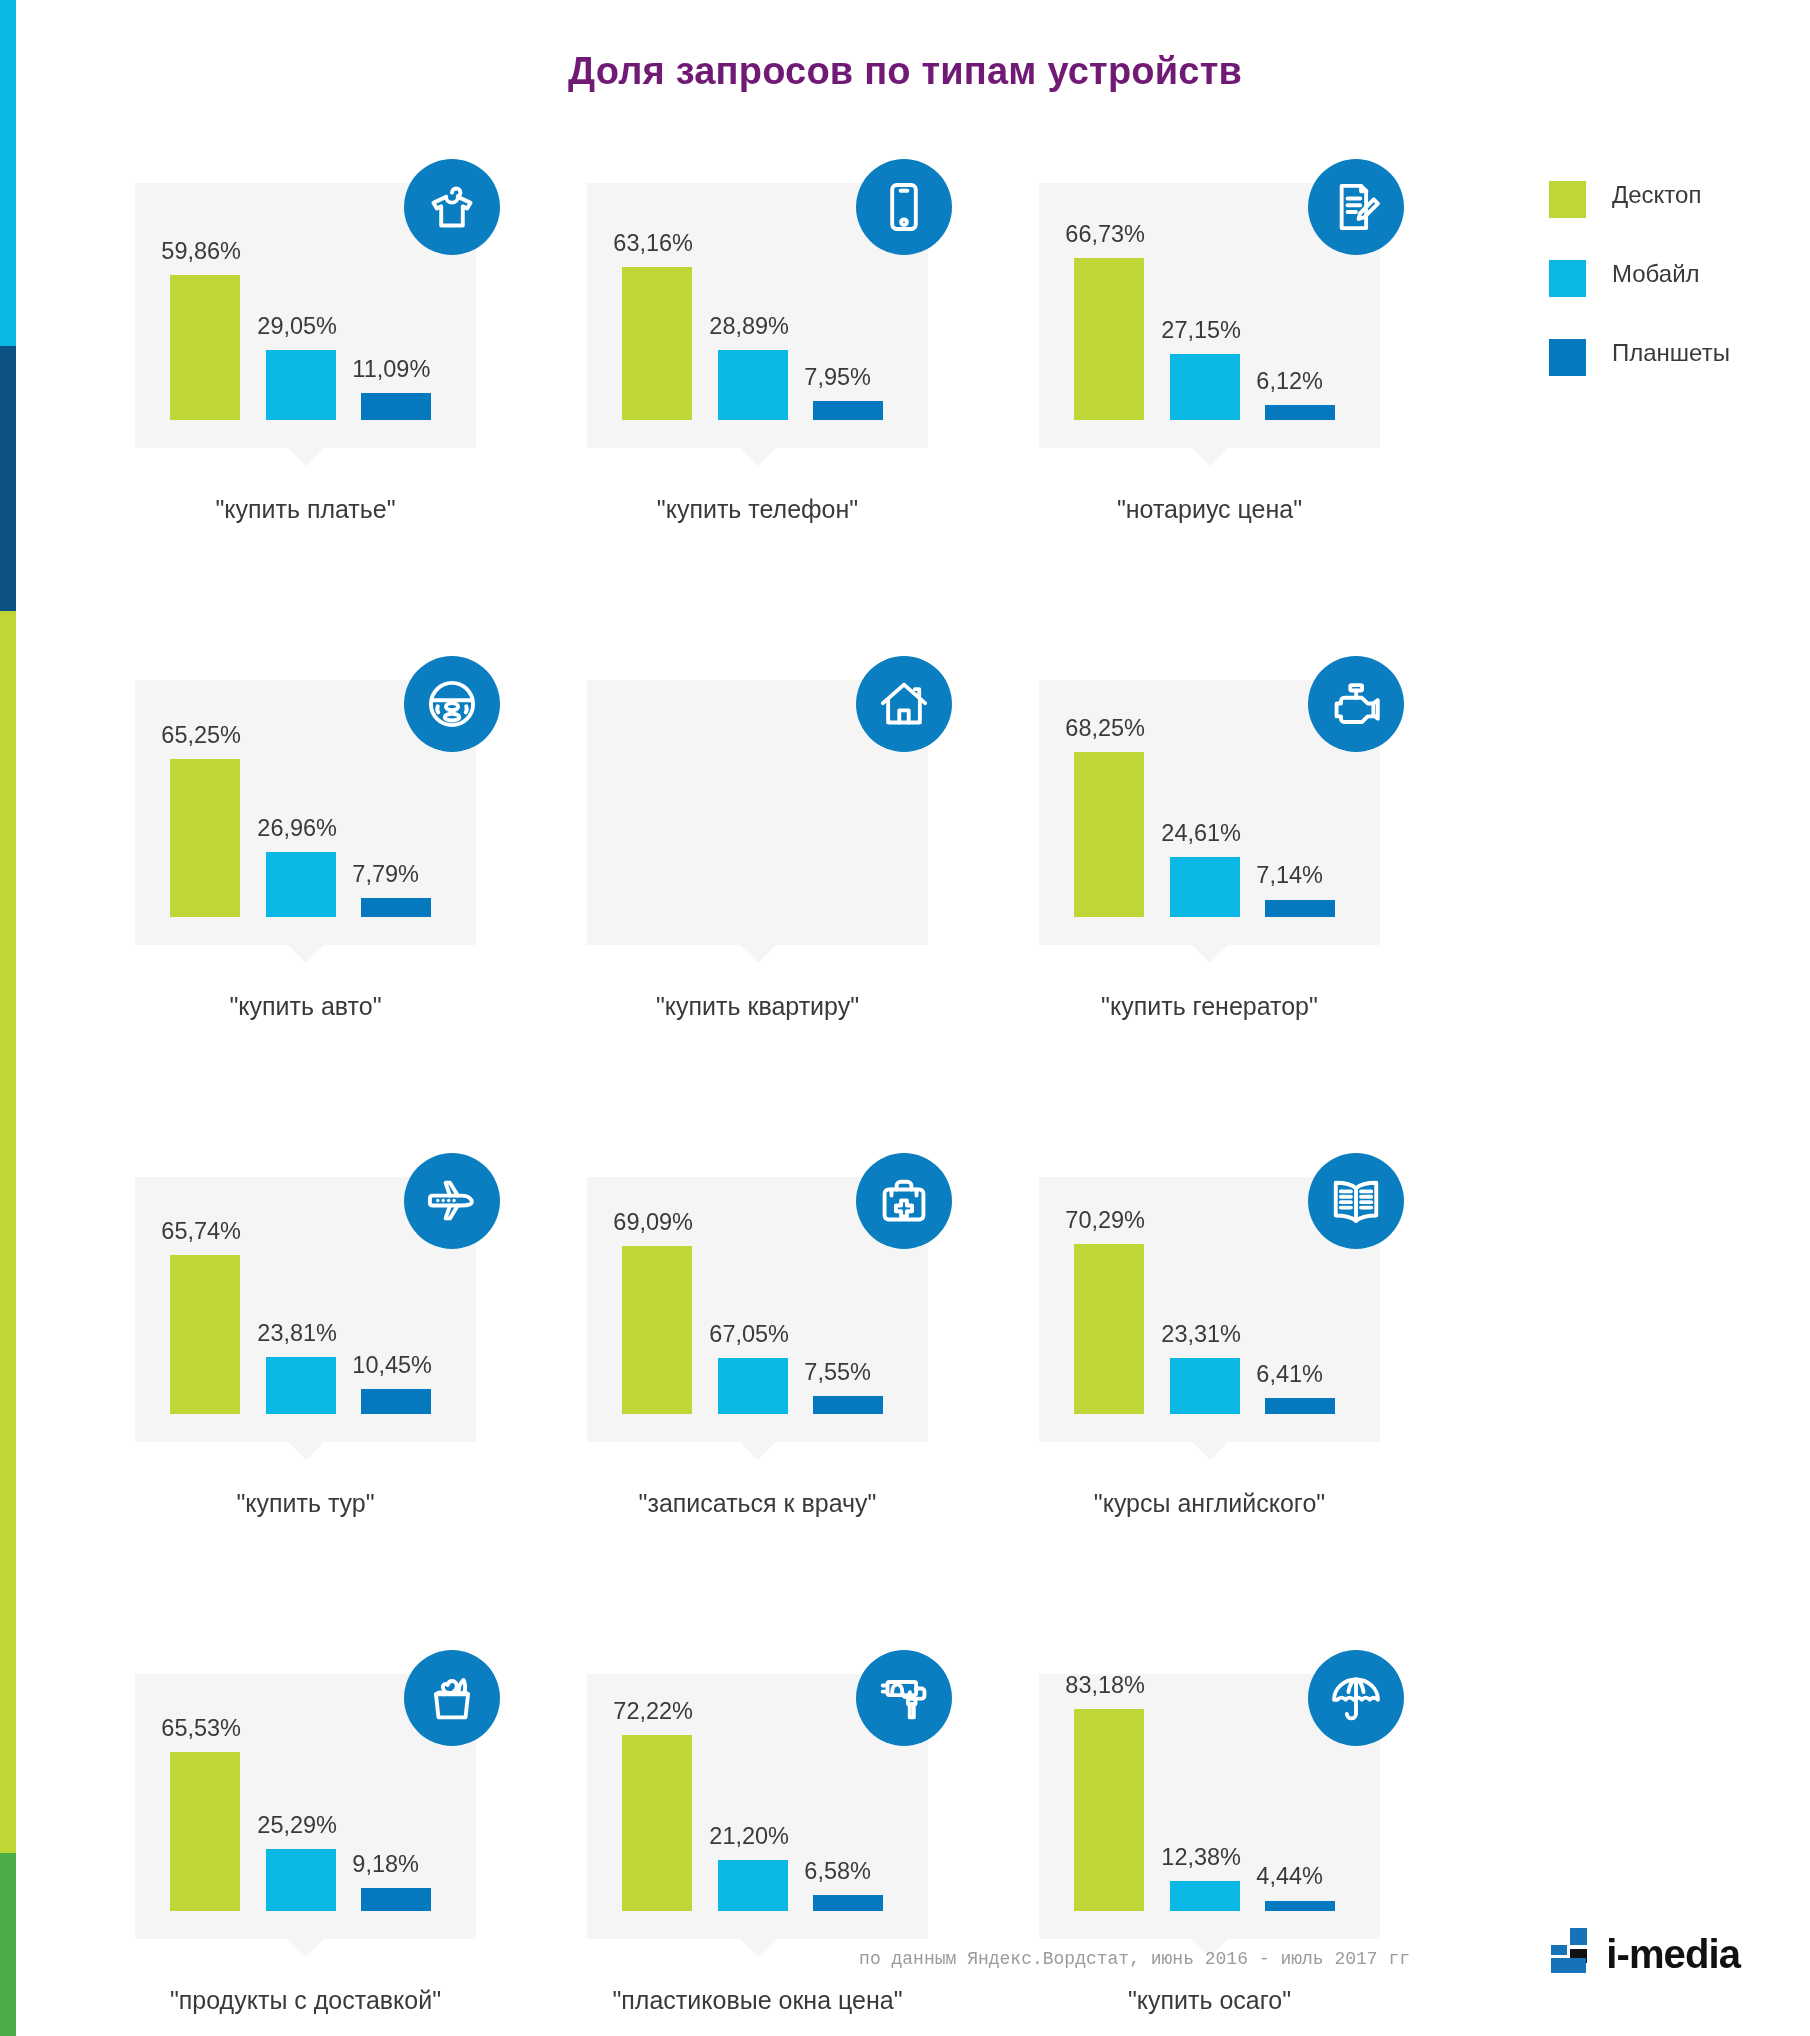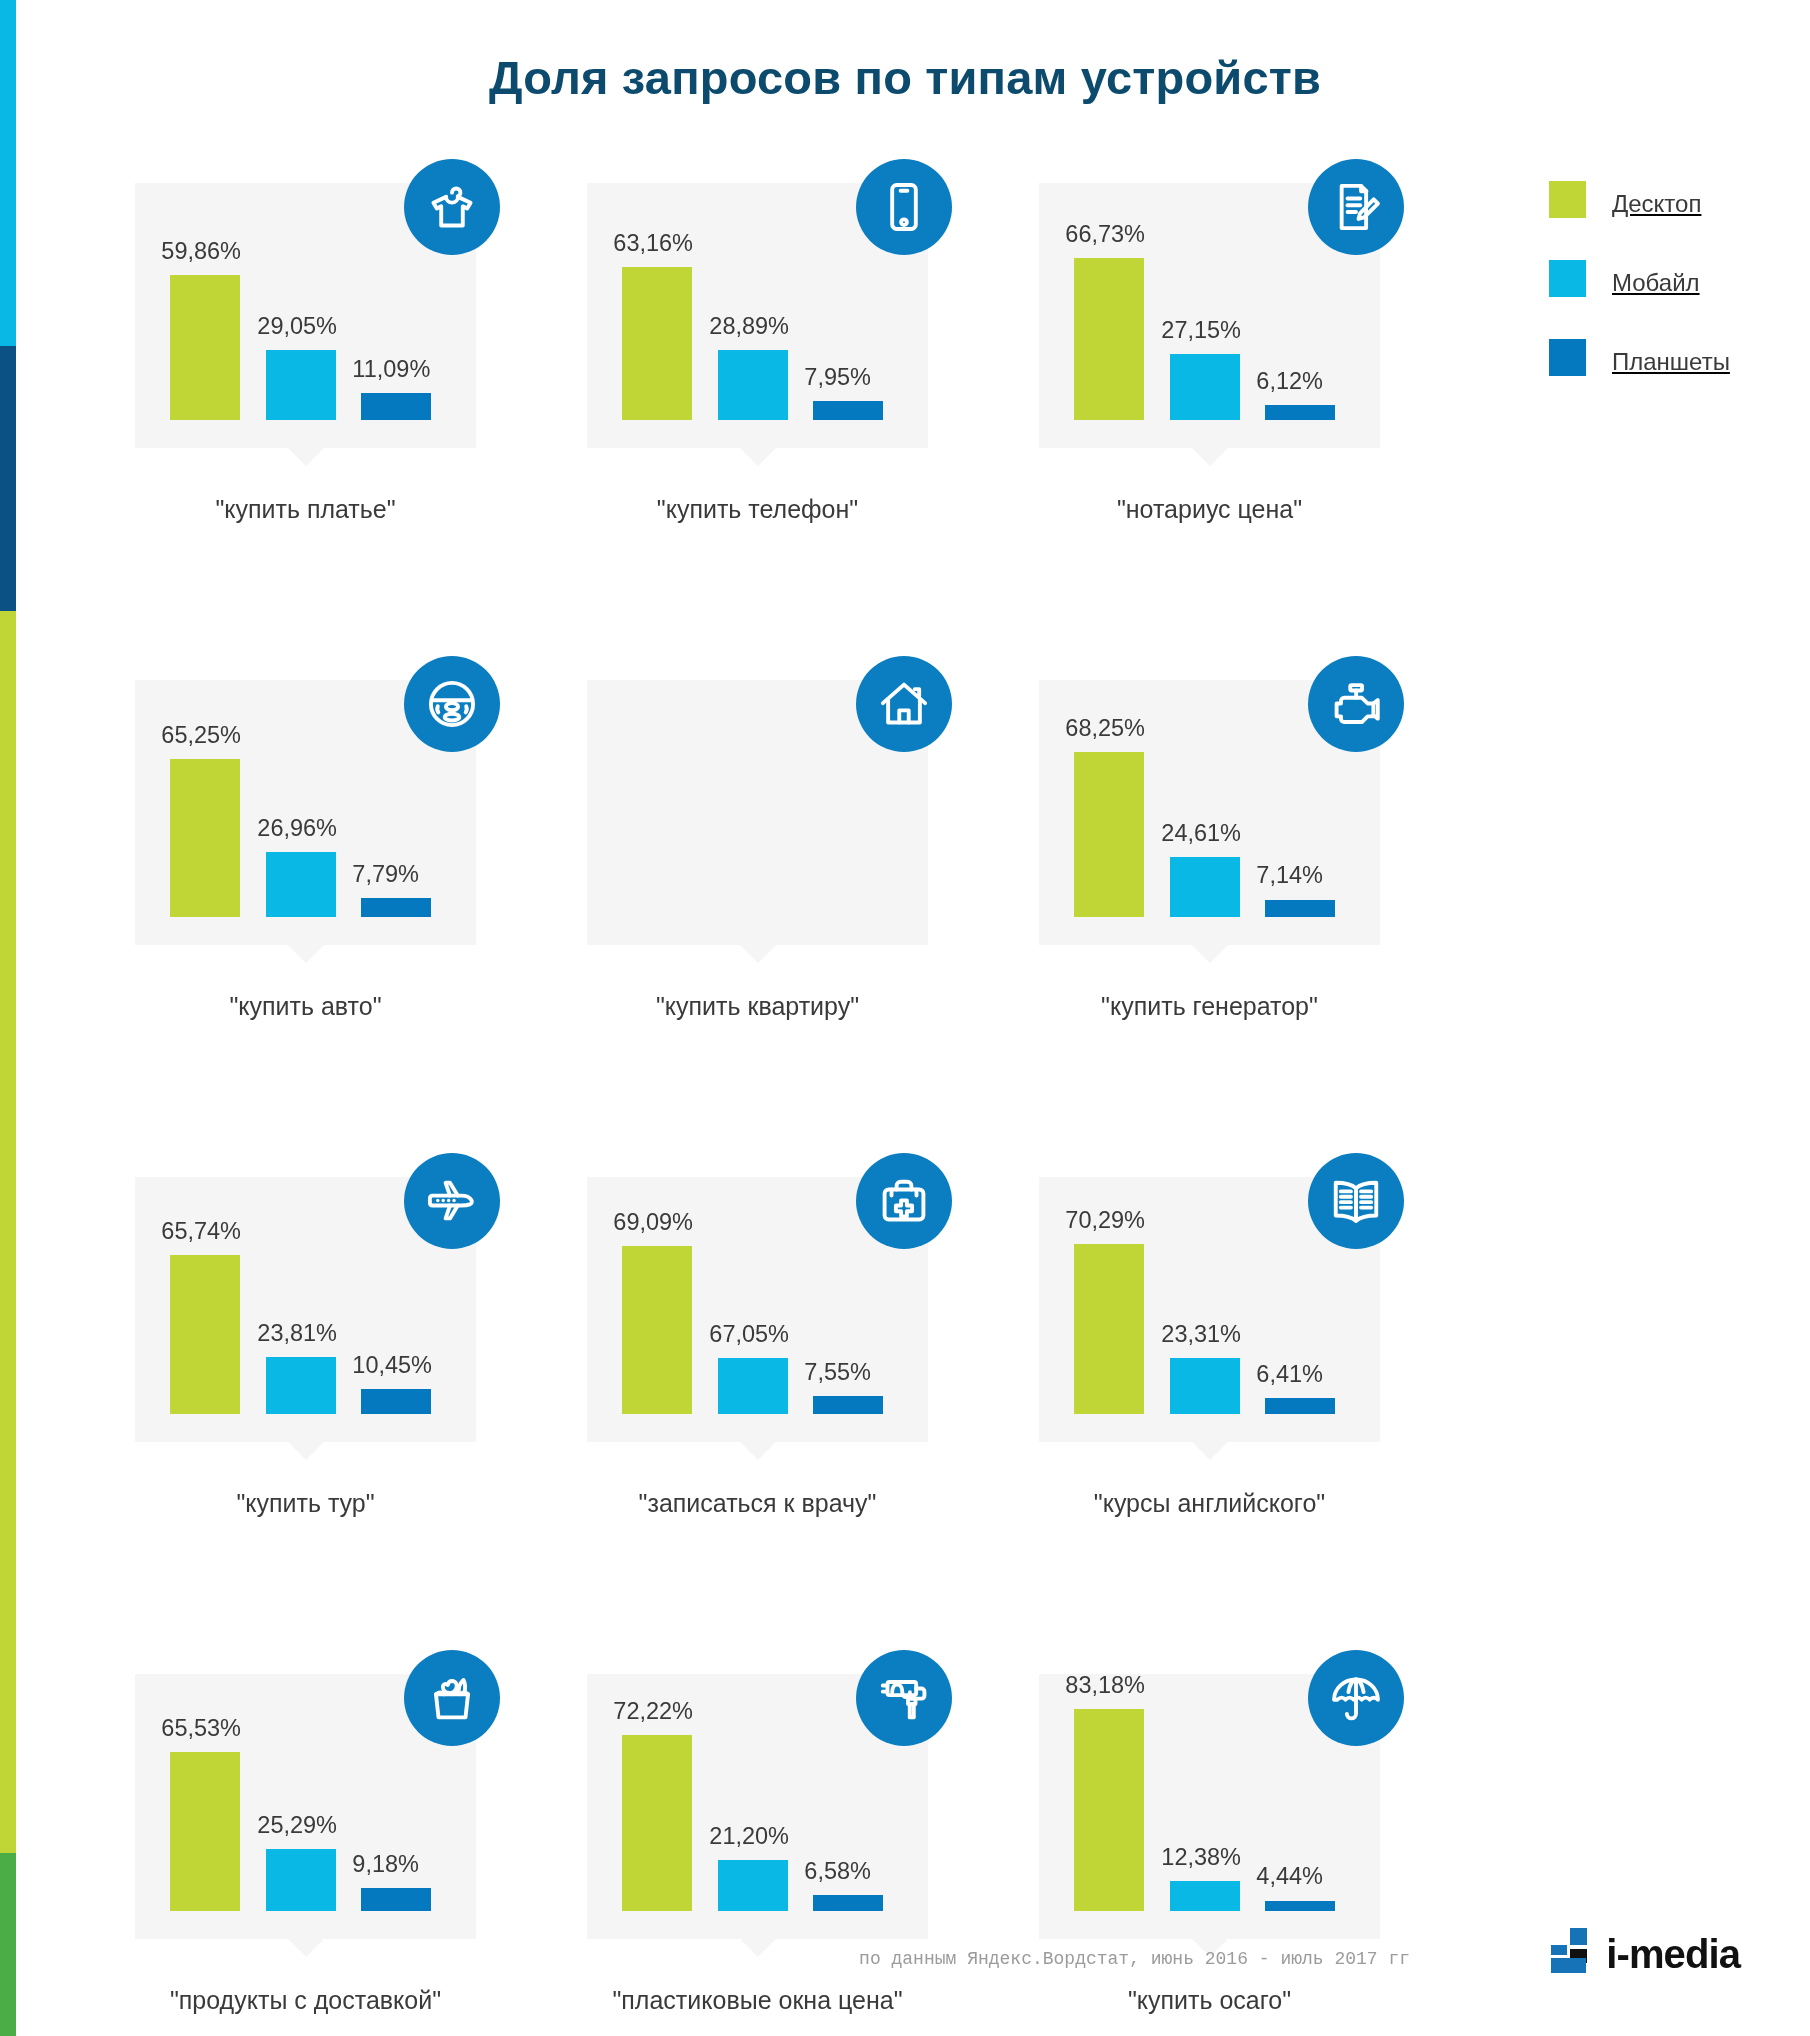--- a/index.html
+++ b/index.html
@@ -12,27 +12,27 @@
   #root { position: relative; width: 1810px; height: 2036px; }
 
   
   .edge-stripe { position: absolute; left: 0; top: 0; width: 15.6px; height: 2036px; }
   .edge-seg { width: 100%; }
 
   
   .page-title {
     position: absolute; left: 0; top: 50px; width: 1810px;
     text-align: center;
-    font-size: 47px; font-weight: bold; color: #0c4a6e;
+    font-size: 38px; font-weight: bold; color: #701a75;
     letter-spacing: 0.2px;
   }
 
   
   .legend { position: absolute; left: 1549px; top: 181px; }
-  .legend-row { display: flex; align-items: flex-end; margin-bottom: 42px; text-decoration: underline; }
+  .legend-row { display: flex; align-items: flex-start; margin-bottom: 42px; }
   .legend-swatch { width: 37px; height: 37px; flex: 0 0 37px; }
   .legend-label { margin-left: 26px; font-size: 24px; color: #3a3a3a; white-space: nowrap; }
 
   
   .grid { position: absolute; left: 135px; top: 183px; width: 1356px; }
   .grid-row { display: flex; }
   .cell { width: 452px; }
 
   .panel {
     position: relative;

